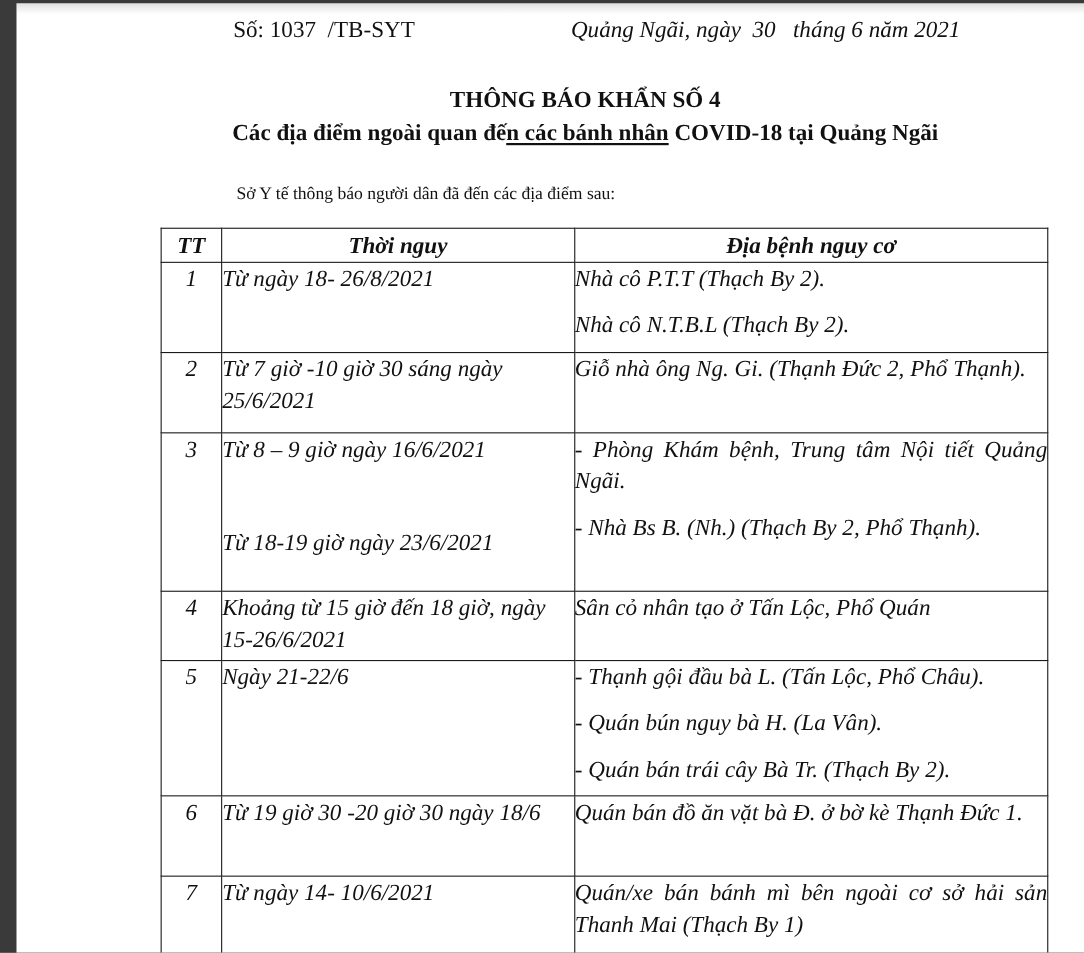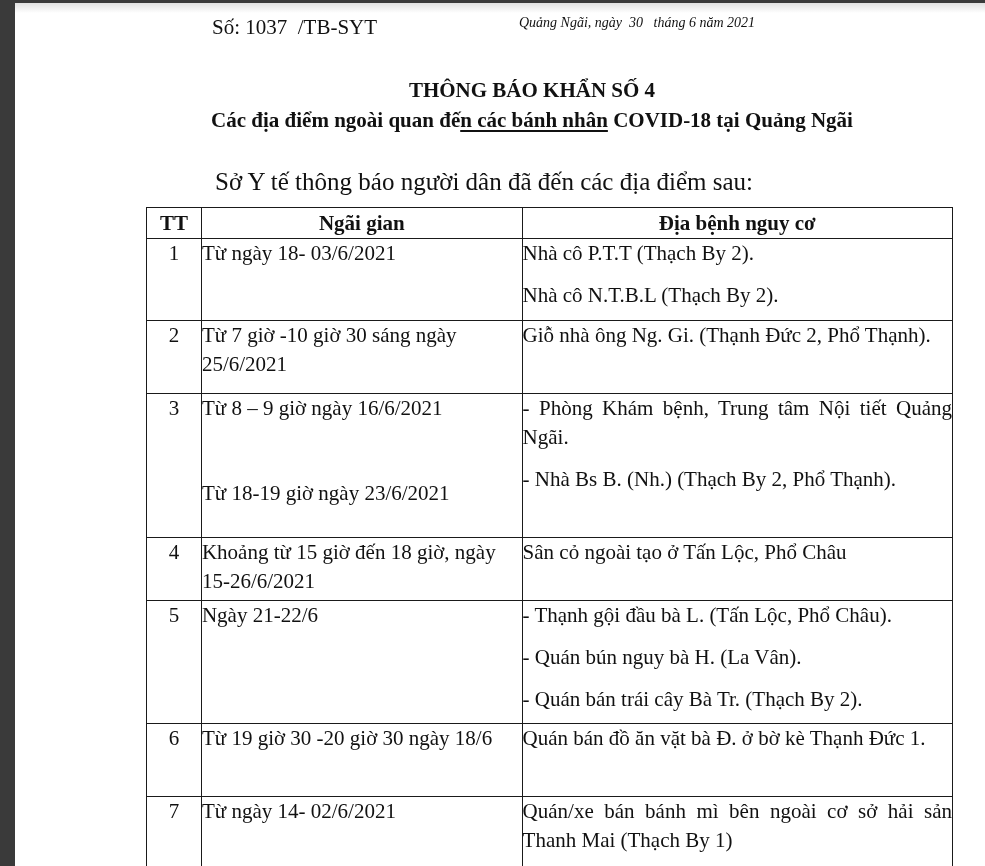--- a/index.html
+++ b/index.html
@@ -41,54 +41,55 @@
       position: absolute;
       left: 200px;
       top: 15px;
       font-size: 21px;
       white-space: pre;
     }
     .hdr-right {
       position: absolute;
       left: 507px;
       top: 15px;
-      font-size: 14px;
+      font-size: 21px;
       font-style: italic;
       white-space: pre;
     }
     .title {
       position: absolute;
       left: 0;
       width: 1040px;
       text-align: center;
       font-weight: bold;
       font-size: 21px;
     }
     .title.t1 { top: 78px; }
     .title.t2 { top: 108px; }
     .title u { text-decoration: underline; text-underline-offset: 3px; }
     .intro {
       position: absolute;
       left: 203px;
       top: 168px;
-      font-size: 25px;
+      font-size: 16px;
     }
     table.doc {
       position: absolute;
       left: 134px;
       top: 207px;
       width: 807px;
       border-collapse: collapse;
       font-size: 21px;
       line-height: 29px;
     }
     table.doc th, table.doc td {
       border: 1.6px solid #1a1a1a;
       vertical-align: top;
       padding: 0;
+      font-style: italic;
     }
     table.doc th {
       font-weight: bold;
       text-align: center;
       height: 30px;
       line-height: 30px;
       vertical-align: middle;
     }
     col.c-tt { width: 55px; }
     col.c-time { width: 321px; }
@@ -133,29 +134,29 @@
 
     <table class="doc">
       <colgroup>
         <col class="c-tt">
           <col class="c-time">
           <col class="c-place">
       </colgroup>
       <thead>
         <tr>
           <th>TT</th>
-          <th>Ngãi gian</th>
+          <th>Thời nguy</th>
           <th>Địa bệnh nguy cơ</th>
         </tr>
       </thead>
       <tbody>
         <tr class="r1">
           <td class="tt">1</td>
           <td class="time">
-            <p class="para">Từ ngày 18- 03/6/2021</p>
+            <p class="para">Từ ngày 18- 26/8/2021</p>
           </td>
           <td class="place">
             <p class="para">Nhà cô P.T.T (Thạch By 2).</p>
             <p class="para">Nhà cô N.T.B.L (Thạch By 2).</p>
           </td>
         </tr>
         <tr class="r2">
           <td class="tt">2</td>
           <td class="time">
             <p class="para">Từ 7 giờ -10 giờ 30 sáng ngày 25/6/2021</p>
@@ -175,21 +176,21 @@
             <p class="para">- Phòng Khám bệnh, Trung tâm Nội tiết Quảng Ngãi.</p>
             <p class="para">- Nhà Bs B. (Nh.) (Thạch By 2,  Phổ Thạnh).</p>
           </td>
         </tr>
         <tr class="r4">
           <td class="tt">4</td>
           <td class="time">
             <p class="para">Khoảng từ 15 giờ đến 18 giờ, ngày 15-26/6/2021</p>
           </td>
           <td class="place">
-            <p class="para">Sân cỏ ngoài tạo ở Tấn Lộc, Phổ Châu</p>
+            <p class="para">Sân cỏ nhân tạo ở Tấn Lộc, Phổ Quán</p>
           </td>
         </tr>
         <tr class="r5">
           <td class="tt">5</td>
           <td class="time">
             <p class="para">Ngày 21-22/6</p>
           </td>
           <td class="place">
             <p class="para">- Thạnh gội đầu bà L. (Tấn Lộc, Phổ Châu).</p>
             <p class="para">- Quán bún nguy bà H. (La Vân).</p>
@@ -201,21 +202,21 @@
           <td class="time">
             <p class="para">Từ 19 giờ 30 -20 giờ 30 ngày 18/6</p>
           </td>
           <td class="place">
             <p class="para">Quán bán đồ ăn vặt bà Đ. ở bờ kè Thạnh Đức 1.</p>
           </td>
         </tr>
         <tr class="r7">
           <td class="tt">7</td>
           <td class="time">
-            <p class="para">Từ ngày 14- 02/6/2021</p>
+            <p class="para">Từ ngày 14- 10/6/2021</p>
           </td>
           <td class="place">
             <p class="para">Quán/xe bán bánh mì bên ngoài cơ sở hải sản Thanh Mai  (Thạch By 1)</p>
           </td>
         </tr>
       </tbody>
     </table>
 
   </div>
 </div>

